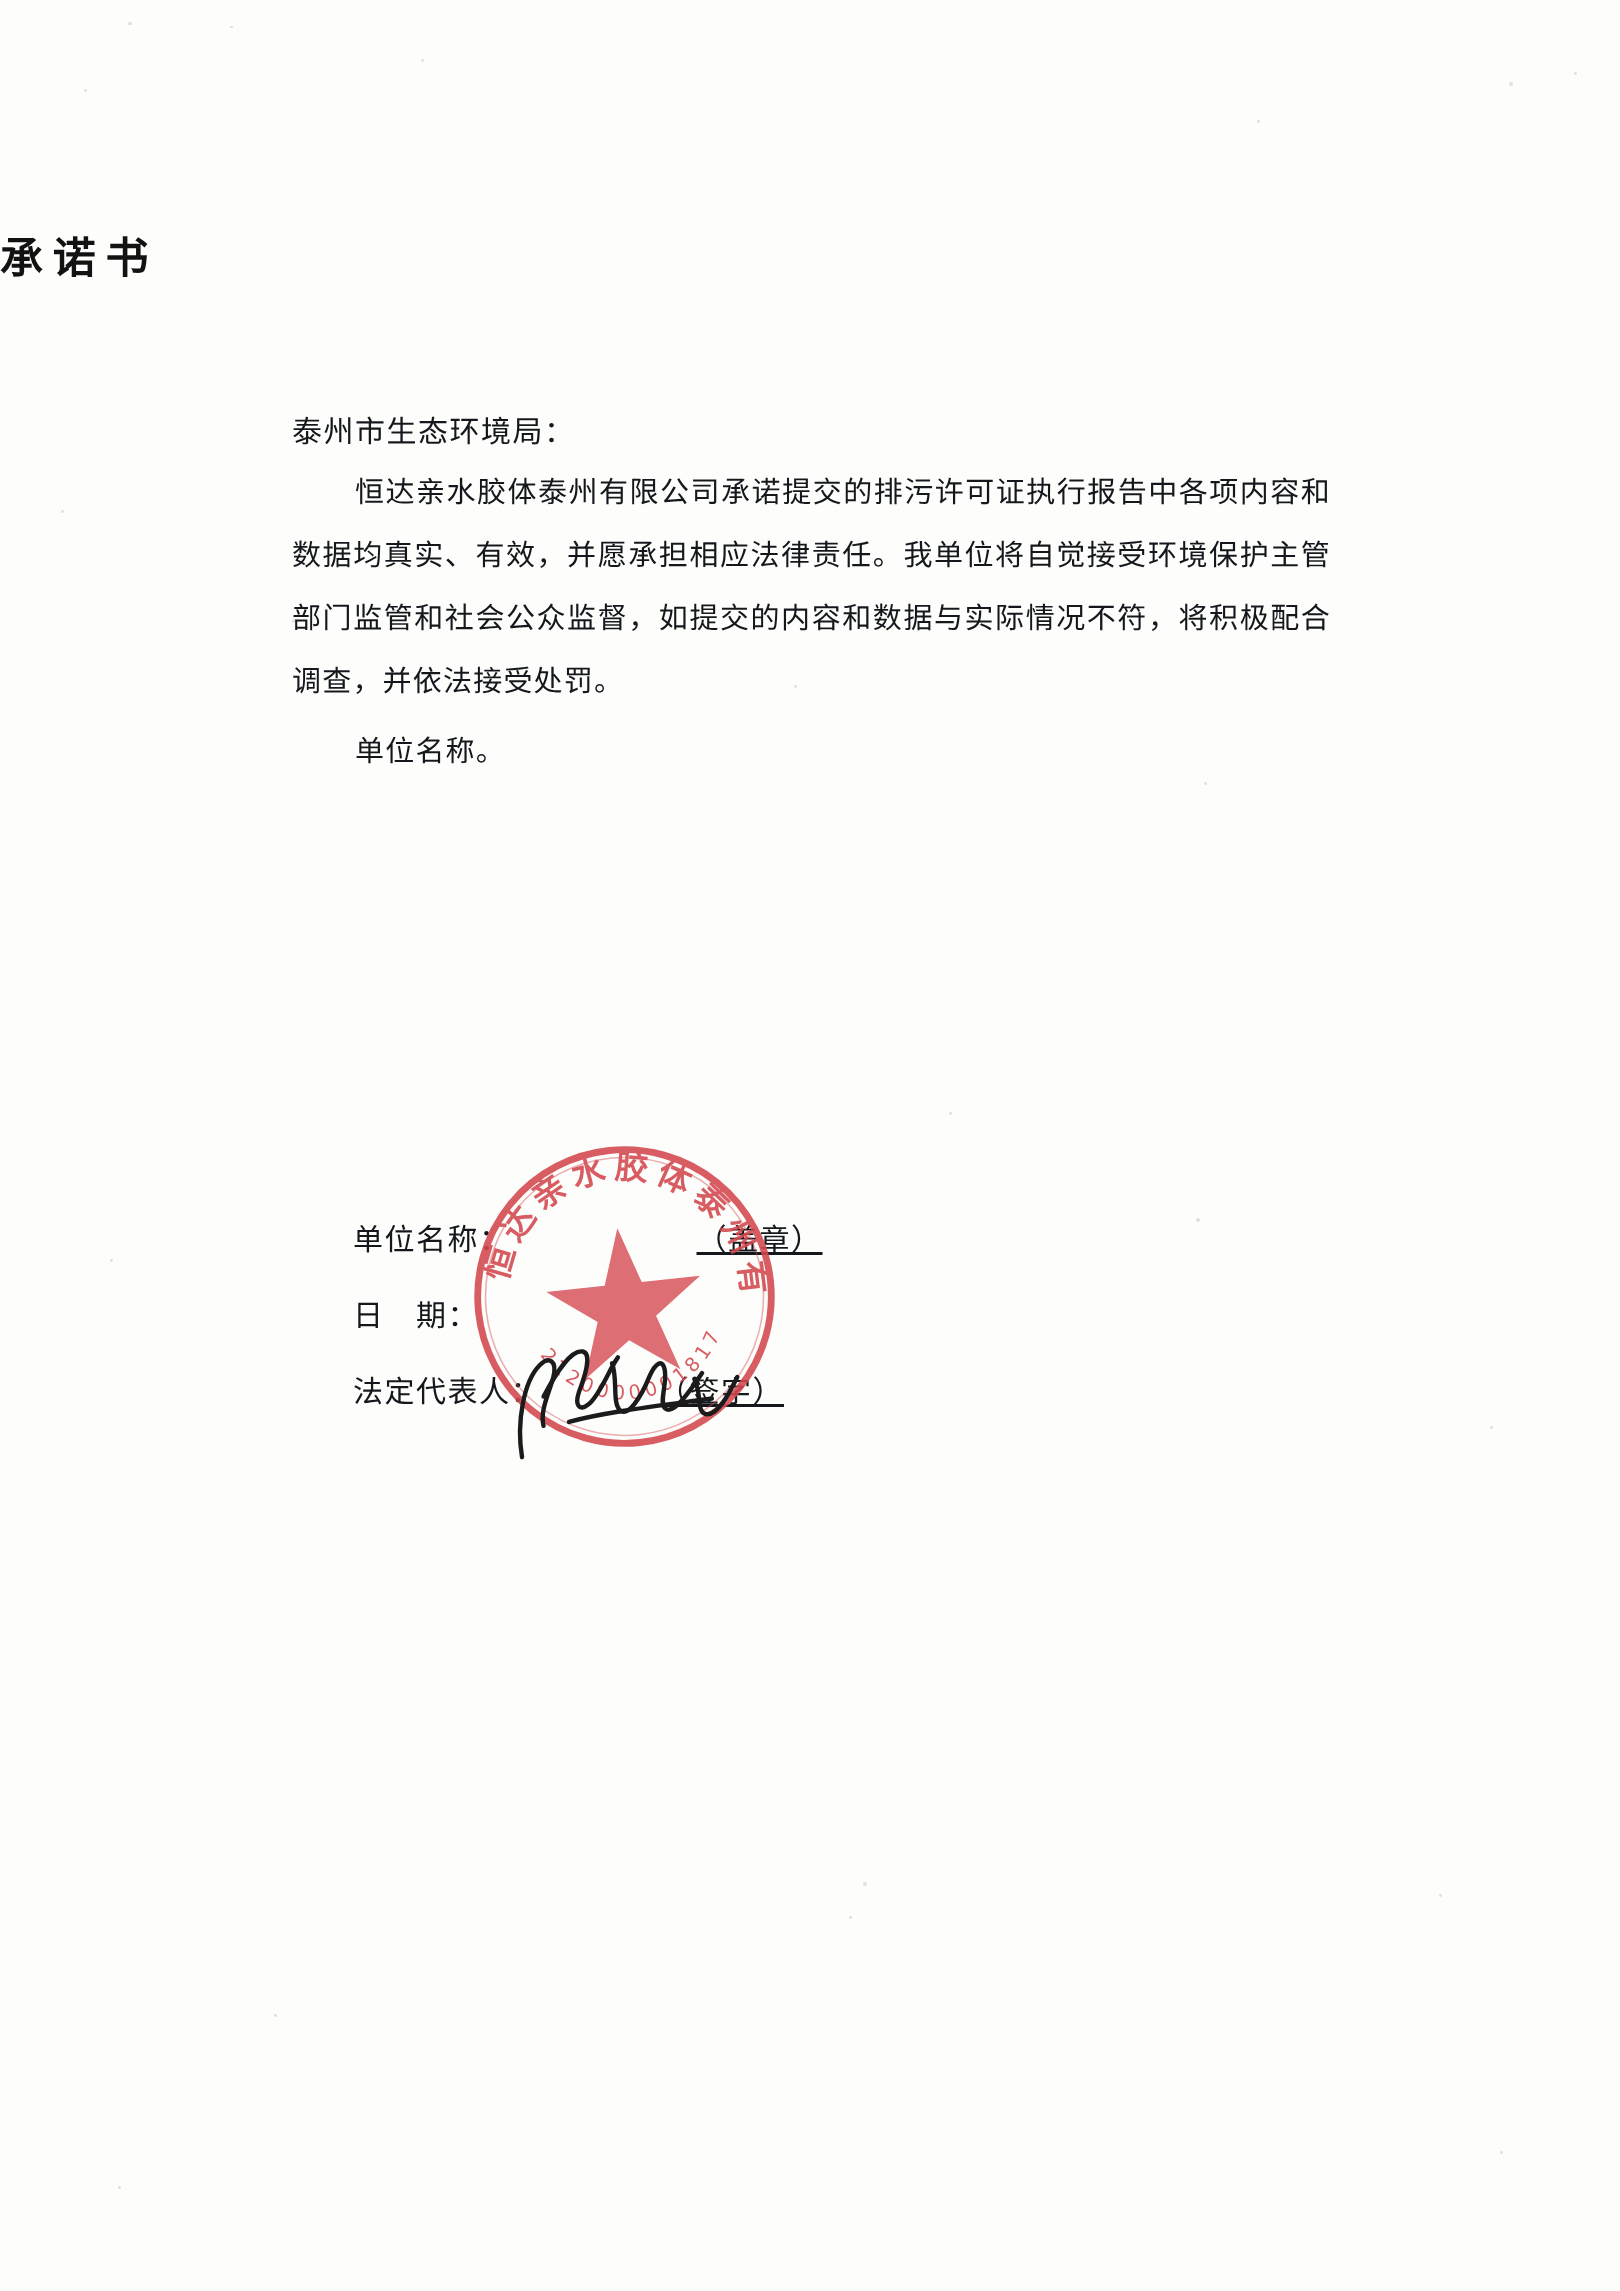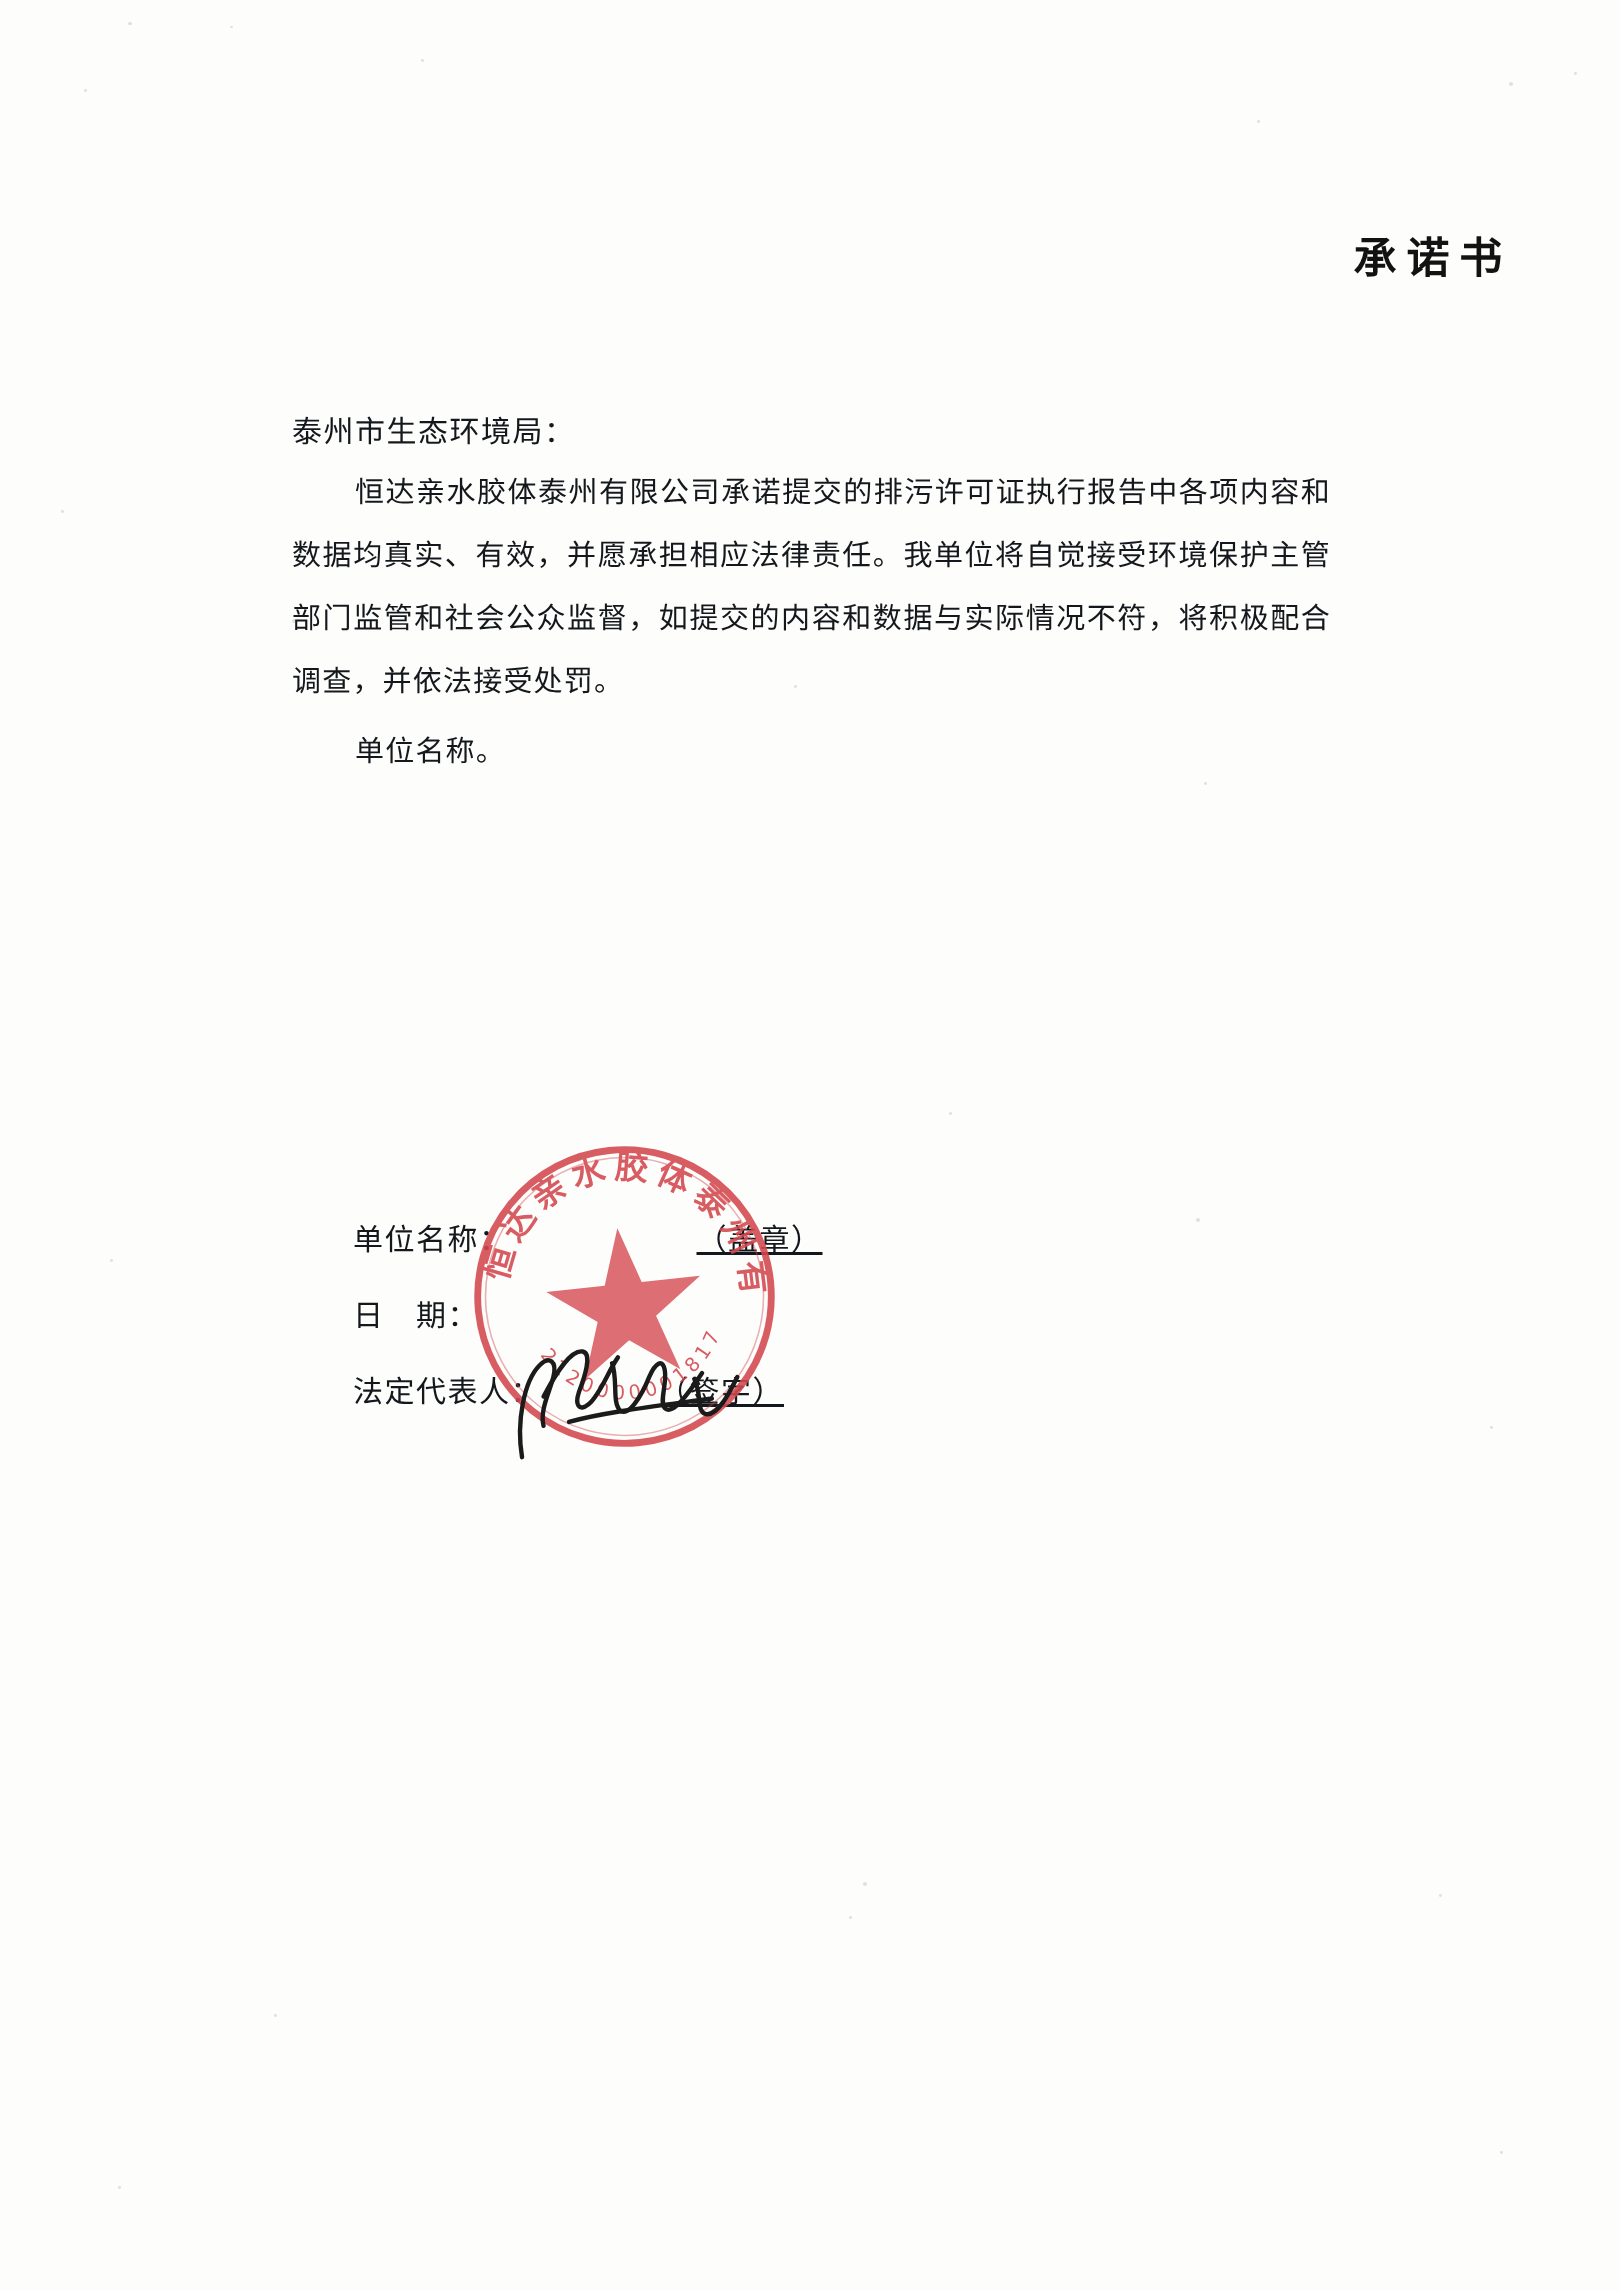--- a/index.html
+++ b/index.html
@@ -36,21 +36,21 @@
     top: 0;
     width: 1620px;
     height: 2292px;
   }
 
   .doc-title {
     position: absolute;
     top: 223px;
     left: 0;
     width: 1512px;
-    text-align: right;
+    text-align: left;
     font-size: 43px;
     font-weight: bold;
     letter-spacing: 9.8px;
     font-family: "DejaVu Serif", "Liberation Serif", serif;
     color: #121212;
   }
 
   .salutation {
     position: absolute;
     left: 292px;

